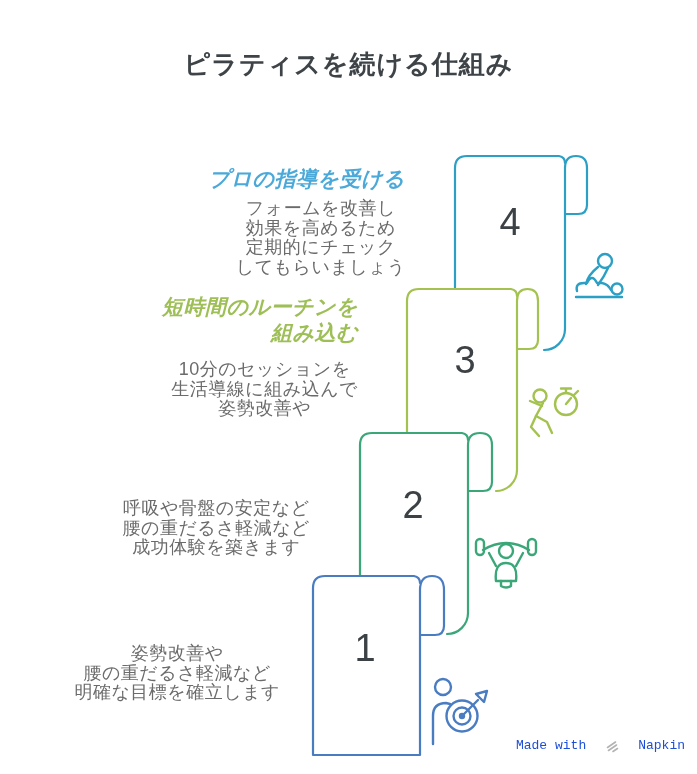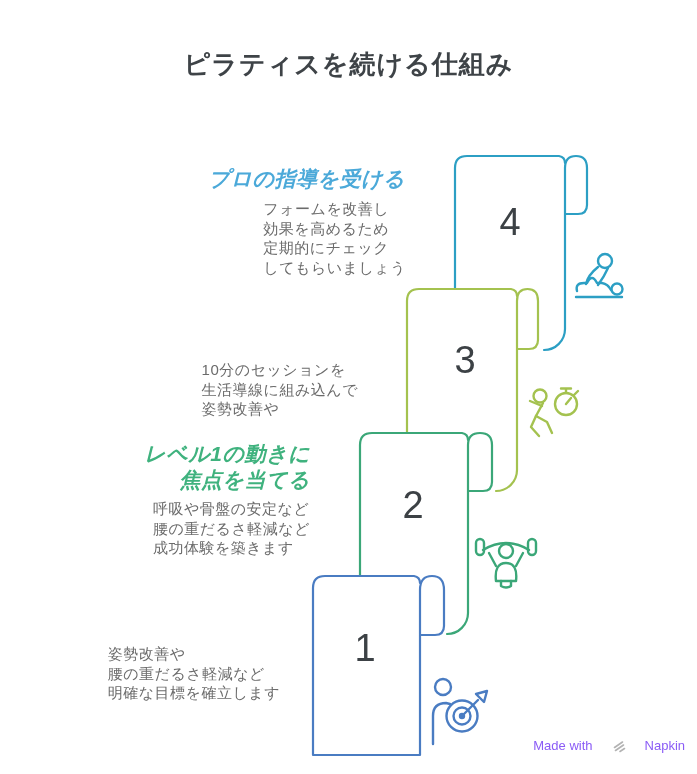--- a/index.html
+++ b/index.html
@@ -9,32 +9,32 @@
   }
   .title{
     position:absolute;left:0;right:0;top:47px;text-align:center;
     font-size:26px;font-weight:700;color:#3e4347;letter-spacing:1px;
   }
   .heading{
     position:absolute;text-align:right;font-weight:700;font-size:21px;
     line-height:26px;white-space:pre-line;letter-spacing:0.5px;font-style:italic;
   }
   .desc{
-    position:absolute;text-align:left;font-size:15px;line-height:19.5px;
+    position:absolute;text-align:center;font-size:18px;line-height:19.5px;
     color:#6b6b6b;white-space:pre-line;letter-spacing:0.5px;
   }
   .num{
     position:absolute;font-size:38px;font-weight:500;color:#3c4145;
     transform:translate(-50%,-50%);
   }
   .c1{color:#4d7ec9}.c2{color:#3fb27e}.c3{color:#9dbf56}.c4{color:#4ba9d9}
   svg.scene{position:absolute;left:0;top:0;}
   .footer{
     position:absolute;top:738px;right:12px;display:flex;align-items:center;
-    gap:19px;color:#8b5cf6;font-size:13px;
+    gap:19px;color:#1d4ed8;font-size:13px;font-family:Liberation Mono, monospace;
   }
   .footer svg{display:block;}
 </style>
 </head>
 <body>
 
 <div id="canvas">
 
   <div class="title">ピラティスを続ける仕組み</div>
 
@@ -110,26 +110,26 @@
   <div class="num" style="left:413px;top:505px">2</div>
   <div class="num" style="left:465px;top:360px">3</div>
   <div class="num" style="left:510px;top:222px">4</div>
 
   <div class="heading c4" style="right:292px;top:166px">プロの指導を受ける</div>
   <div class="desc" style="right:291px;top:199px">フォームを改善し
 効果を高めるため
 定期的にチェック
 してもらいましょう</div>
 
+  <div class="heading c3" style="right:339px;top:294px">短時間のルーチンを
+組み込む</div>
   <div class="desc" style="right:339px;top:360px">10分のセッションを
 生活導線に組み込んで
 姿勢改善や</div>
 
-  <div class="heading c2" style="right:387px;top:441px">レベル1の動きに
-焦点を当てる</div>
   <div class="desc" style="right:387px;top:499px">呼吸や骨盤の安定など
 腰の重だるさ軽減など
 成功体験を築きます</div>
 
   <div class="desc" style="right:417px;top:644px">姿勢改善や
 腰の重だるさ軽減など
 明確な目標を確立します</div>
 
   <div class="footer">
     <span>Made with</span>

